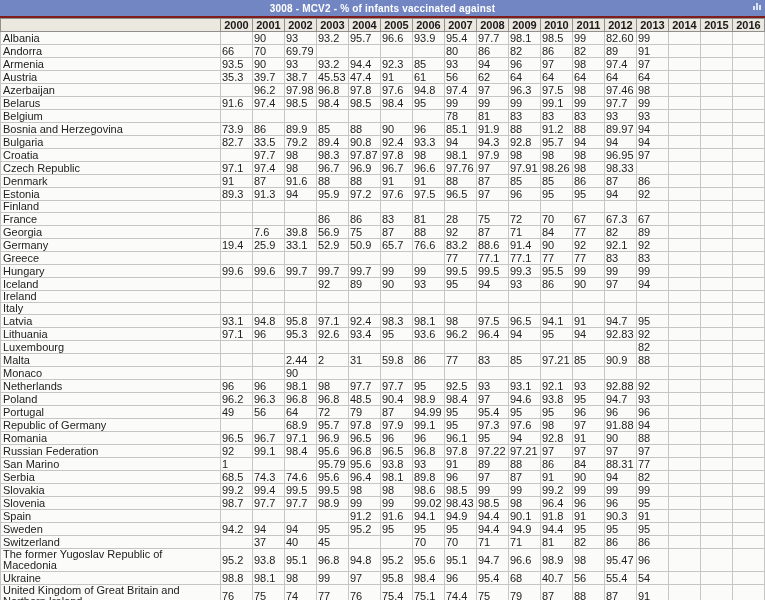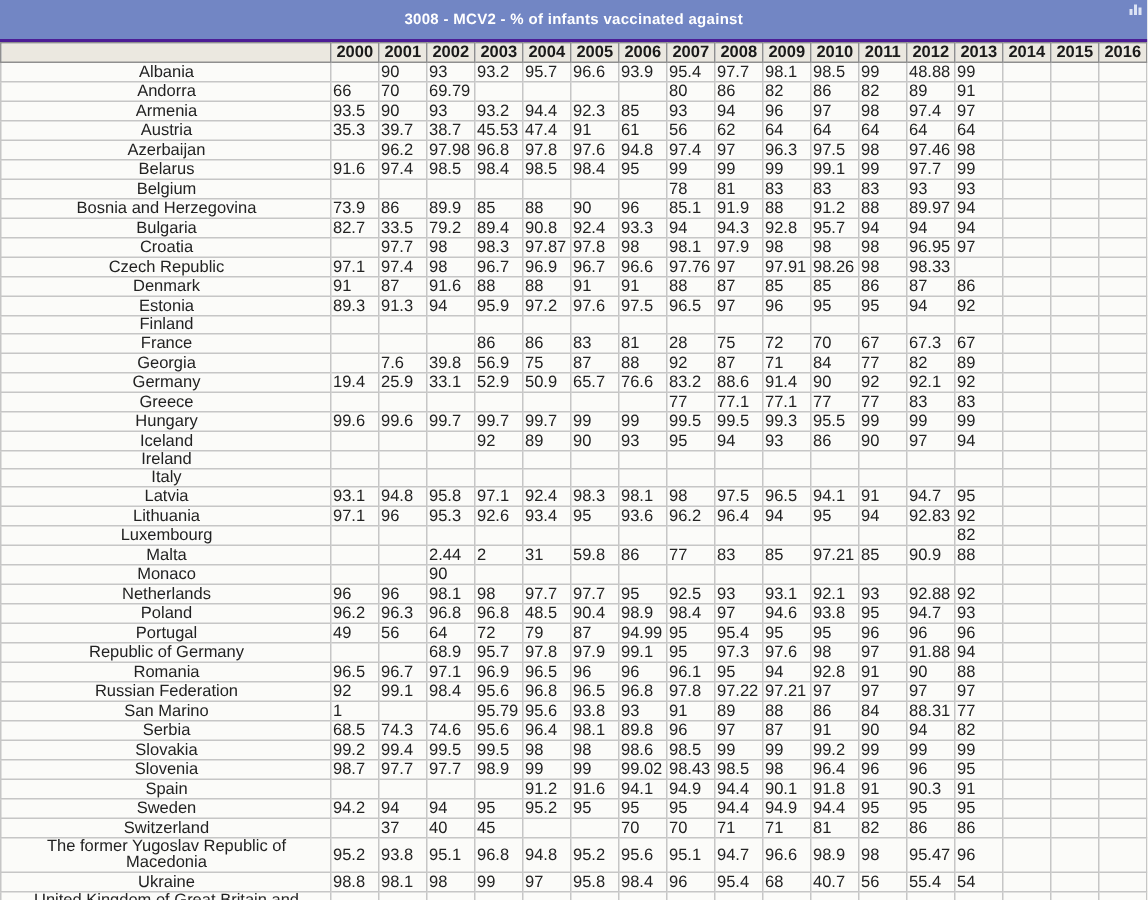--- a/index.html
+++ b/index.html
@@ -4,23 +4,23 @@
 <style>
   * { box-sizing: border-box; }
   html, body { margin: 0; padding: 0; background: #f2f1ec; }
   .window {
     width: 765px; height: 600px; overflow: hidden;
     background: #fbfbf9;
     font-family: "Liberation Sans", sans-serif;
     position: relative;
   }
   .titlebar {
-    height: 28px;
+    height: 18px;
     background: var(--titlebar-bg, #7286c4);
-    border-bottom: 2px solid #4c1d95;
+    border-bottom: 2px solid #7f1d1d;
     display: flex; align-items: center; justify-content: center;
     position: relative;
   }
   .titlebar .title {
     color: var(--titlebar-text, #ffffff);
     font-size: 10px; font-weight: bold; line-height: 11px;
     letter-spacing: 0.2px;
     white-space: nowrap;
   }
   .chart-icon {
@@ -53,21 +53,20 @@
     height: 12px; line-height: 12px;
     padding: 0 1px;
     color: #222;
     overflow: hidden; white-space: nowrap;
     text-align: left; vertical-align: middle;
     background: #fbfbf9;
   }
   table.grid td.country {
     white-space: normal; line-height: 11px;
     padding-left: 2px;
-    text-align: center;
   }
 </style>
 </head>
 <body>
 
 <div class="window">
   <div class="titlebar">
     <span class="title">3008 - MCV2 - % of infants vaccinated against</span>
     <span class="chart-icon" title="">
       <i class="b1"></i>
@@ -126,21 +125,21 @@
           <td>93</td>
           <td>93.2</td>
           <td>95.7</td>
           <td>96.6</td>
           <td>93.9</td>
           <td>95.4</td>
           <td>97.7</td>
           <td>98.1</td>
           <td>98.5</td>
           <td>99</td>
-          <td>48.88</td>
+          <td>82.60</td>
           <td>99</td>
           <td></td>
           <td></td>
           <td></td>
         </tr>
         <tr>
           <td class="country">Andorra</td>
           <td>66</td>
           <td>70</td>
           <td>69.79</td>

